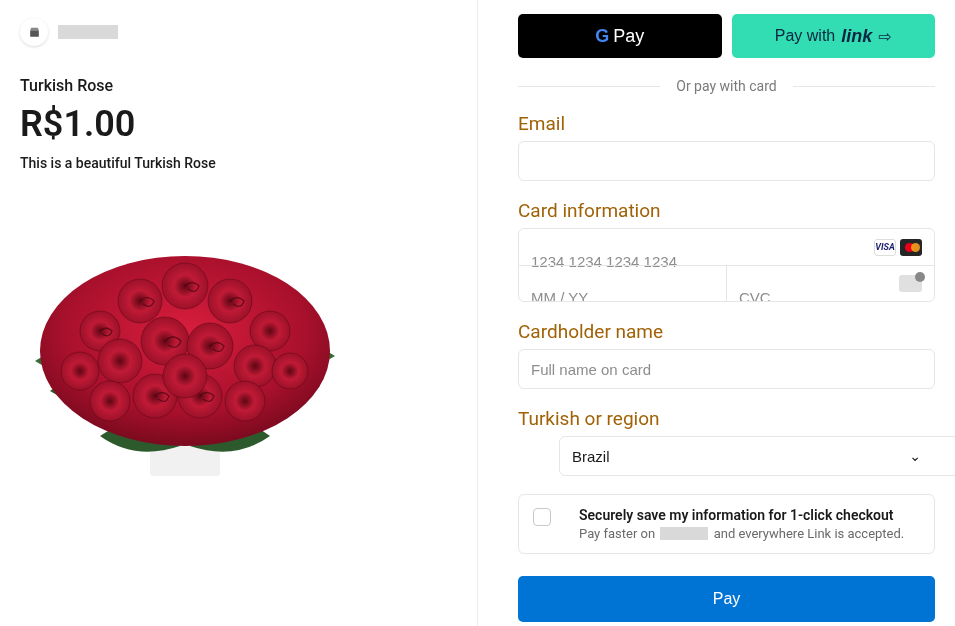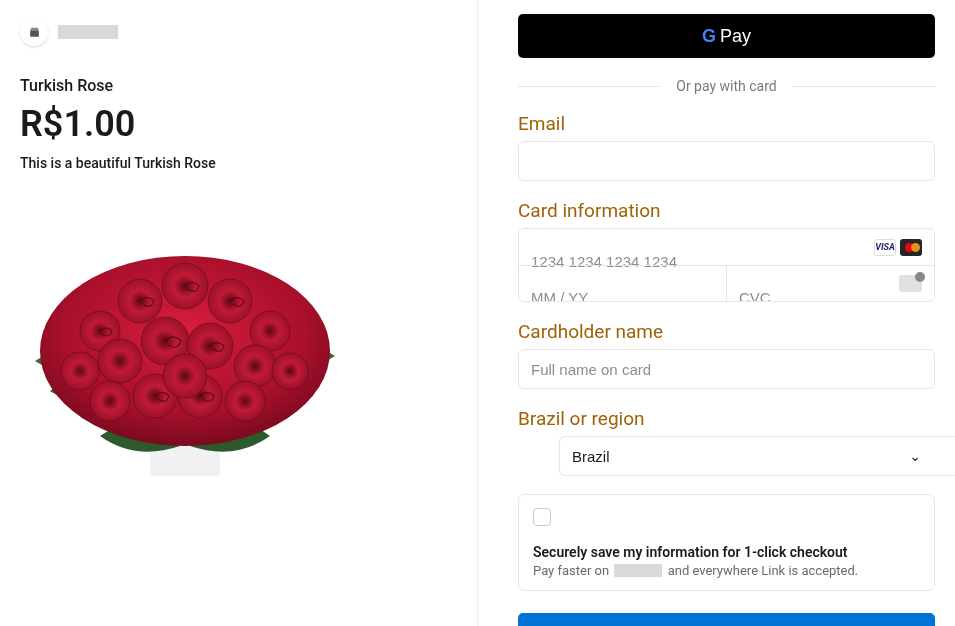--- a/index.html
+++ b/index.html
@@ -164,23 +164,22 @@
       position: absolute; right: 14px; top: 50%; transform: translateY(-50%);
       pointer-events: none; font-size: 14px; color:#1a1a1a;
     }
     .select-input { appearance: none; margin-left: 41px; -webkit-appearance: none; }
 
     .save-box {
       border: 1px solid #e6e6e6;
       border-radius: 6px;
       padding: 12px 14px;
       display:flex;
-      gap:18px;
+      gap:28px;
       margin-bottom: 22px;
-      flex-direction: column;
     }
     .checkbox {
       width:18px; height:18px; border:1px solid #c9c9c9; border-radius:4px; flex-shrink:0; margin-top:1px;
       background:#fff; cursor:pointer;
     }
     .save-main { font-size:14px; font-weight:600; color:#1a1a1a; margin-bottom:3px;}
     .save-sub { font-size:13px; color:#6a6a6a; display:flex; align-items:center; gap:1px;}
     .redact { display:inline-block; width:48px; height:13px; background:#d9d9d9; vertical-align:middle;}
 
     .pay-submit {
@@ -263,20 +262,25 @@
   </div>
 </div>
 
 <div class="right-panel">
   <div class="pay-buttons">
     <button class="gpay-btn">
       <span class="gpay-logo">
         <span class="g-multicolor"><span style="color:#4285F4">G</span></span>
         <span class="pay-word">Pay</span>
       </span>
+    </button>
+    <button class="link-btn">
+      <span>Pay with</span>
+      <span class="link-logo">link</span>
+      <span class="link-arrow">⇨</span>
     </button>
   </div>
 
   <div class="divider-row">
     <div class="divider-line"></div>
     <span>Or pay with card</span>
     <div class="divider-line"></div>
   </div>
 
   <div class="form-group">
@@ -305,21 +309,21 @@
       </div>
     </div>
   </div>
 
   <div class="form-group">
     <label class="form-label">Cardholder name</label>
     <input type="text" class="text-input" placeholder="Full name on card" style="">
   </div>
 
   <div class="form-group">
-    <label class="form-label">Brazil or region</label>
+    <label class="form-label">Turkish or region</label>
     <div class="select-wrap">
       <select class="select-input">
         <option>Brazil</option>
       </select>
       <span class="chevron">⌄</span>
     </div>
   </div>
 
   <div class="save-box">
     <div class="checkbox"></div>

